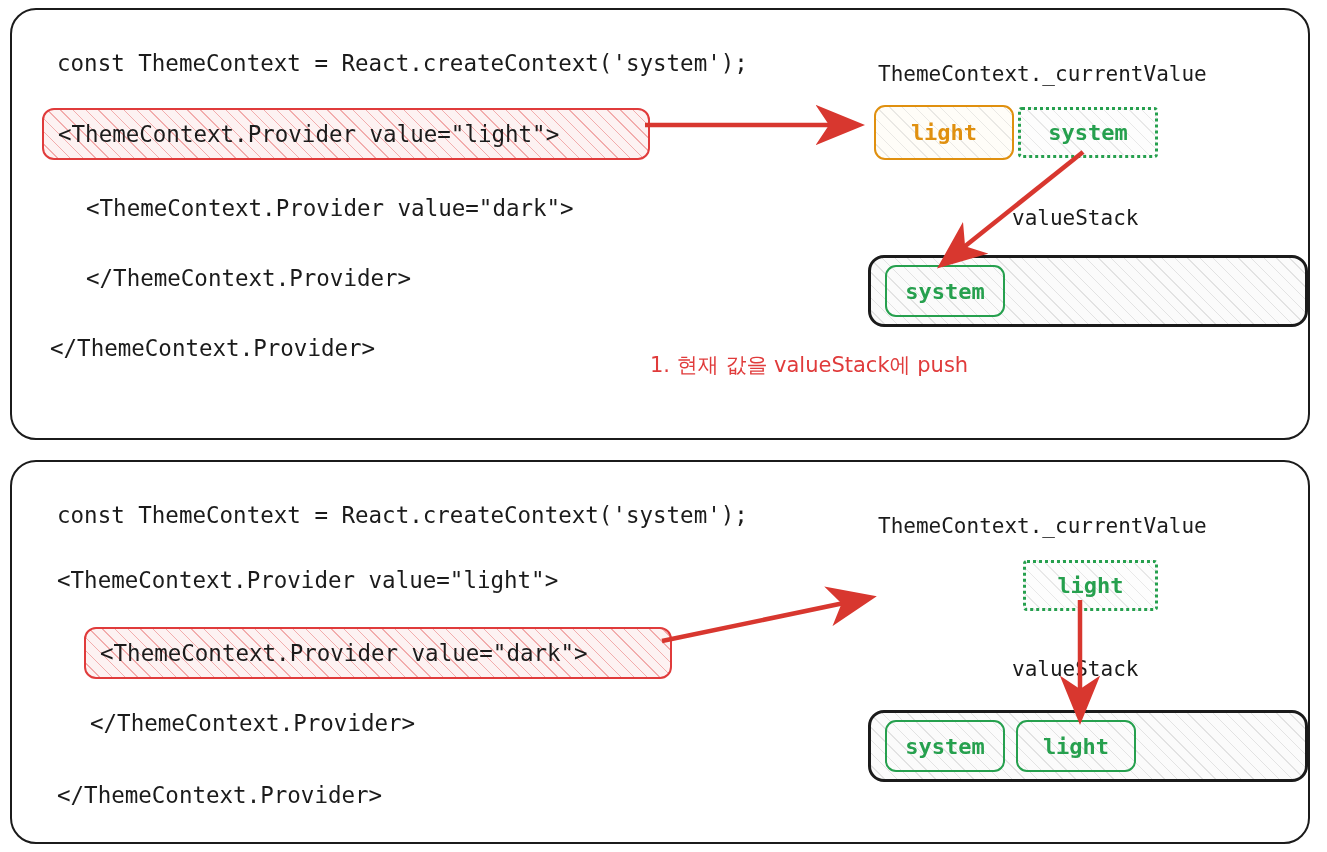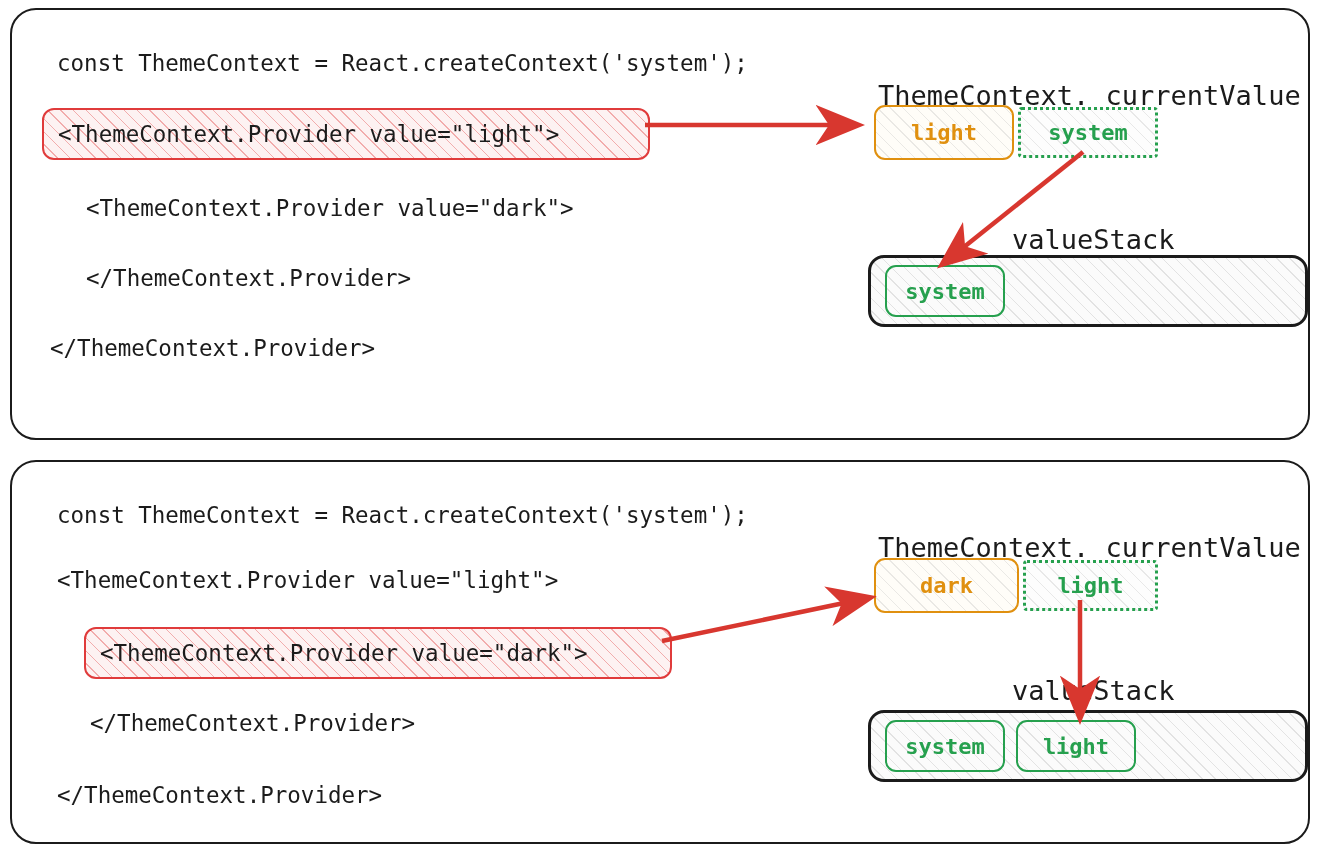--- a/index.html
+++ b/index.html
@@ -57,24 +57,23 @@
     font-family: "DejaVu Sans Mono", monospace;
     font-size: 22.5px;
     color: #1b1b1b;
     white-space: pre;
     padding-left: 14px;
   }
 
   .label {
     position: absolute;
     font-family: "DejaVu Sans Mono", monospace;
-    font-size: 27px;
+    font-size: 21px;
     color: #1b1b1b;
     white-space: pre;
-    margin-top: 18px;
   }
 
   
   .chip-orange {
     position: absolute;
     border: 2.5px solid #e0900f;
     border-radius: 11px;
     background-color: #fffdf8;
     background-image: repeating-linear-gradient(
         45deg,
@@ -189,39 +188,39 @@
   <div class="chip-orange" style="left:862px; top:95px; width:140px; height:55px;">light</div>
 
   <div class="chip-green-dotted" style="left:1006px; top:97px; width:140px; height:51px;">system</div>
 
   <div class="label" style="left:1000px; top:196px;">valueStack</div>
 
   <div class="stack-box" style="left:856px; top:245px; width:440px; height:72px;">
     <div class="stack-item">system</div>
   </div>
 
+  <div class="note" style="left:638px; top:341px;">1. 현재 값을 valueStack에 push</div>
 </div>
 
 <div class="panel" id="panel-2">
 
   <div class="code-line" style="left:45px; top:40px;">const ThemeContext = React.createContext('system');</div>
 
   <div class="code-line" style="left:45px; top:105px;">&lt;ThemeContext.Provider value="light"&gt;</div>
 
   <div class="code-hl" style="left:72px; top:165px; width:588px; height:52px;">
     <span class="code-hl-text">&lt;ThemeContext.Provider value="dark"&gt;</span>
   </div>
 
   <div class="code-line" style="left:78px; top:248px;">&lt;/ThemeContext.Provider&gt;</div>
 
   <div class="code-line" style="left:45px; top:320px;">&lt;/ThemeContext.Provider&gt;</div>
 
   <div class="label" style="left:866px; top:52px;">ThemeContext._currentValue</div>
 
-  <div class="chip-orange" style="left:862px; top:96px; width:145px; height:55px;">dark</div>
 
   <div class="chip-green-dotted" style="left:1011px; top:98px; width:135px; height:51px;">light</div>
 
   <div class="label" style="left:1000px; top:195px;">valueStack</div>
 
   <div class="stack-box" style="left:856px; top:248px; width:440px; height:72px;">
     <div class="stack-item">system</div>
     <div class="stack-item">light</div>
   </div>
 </div>

